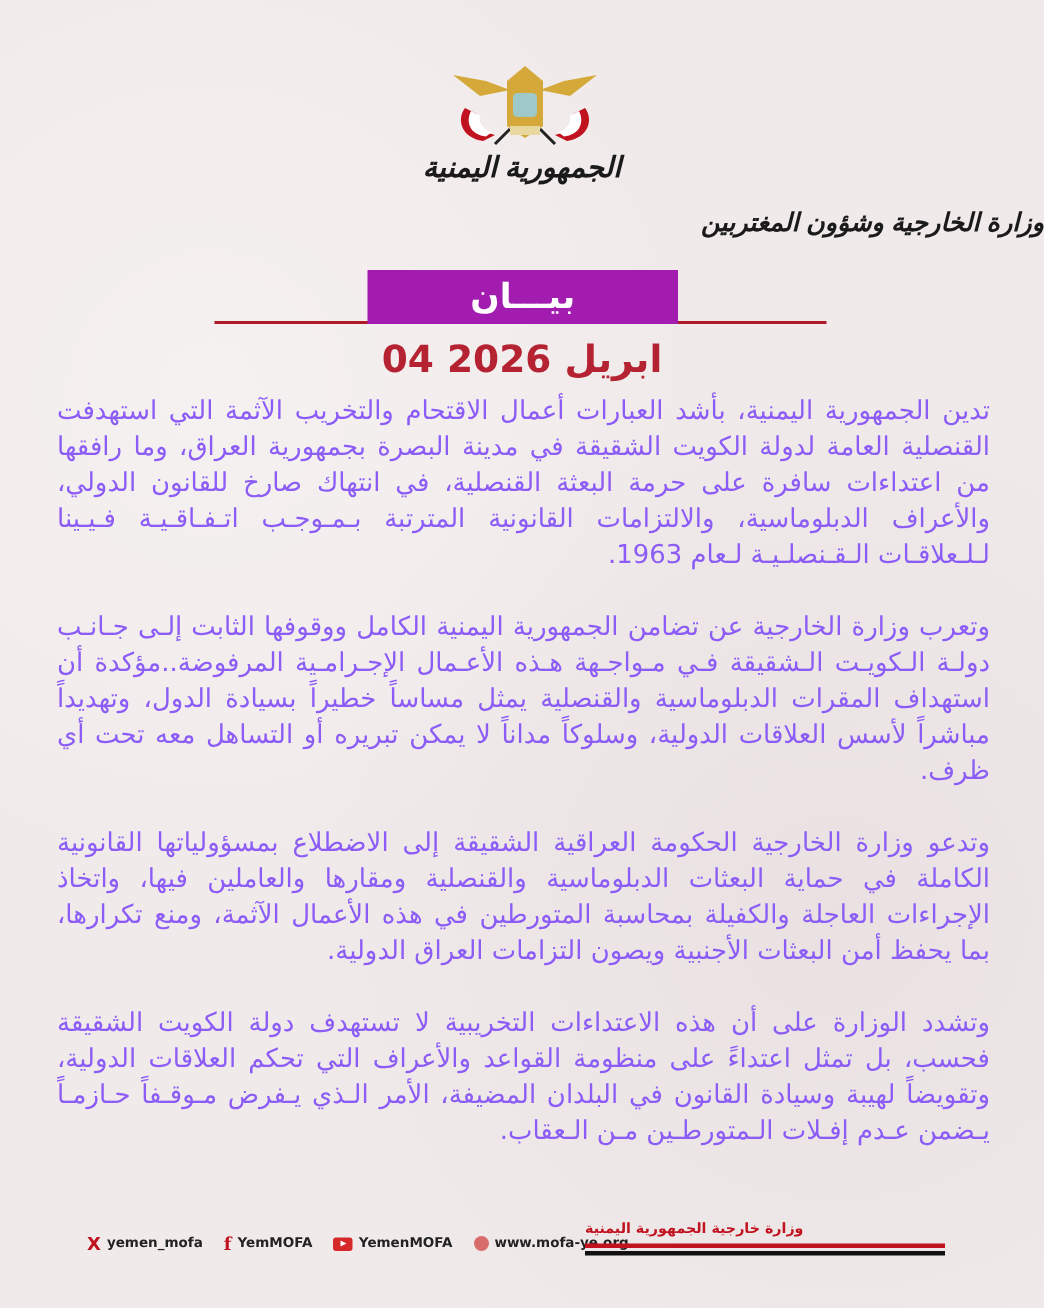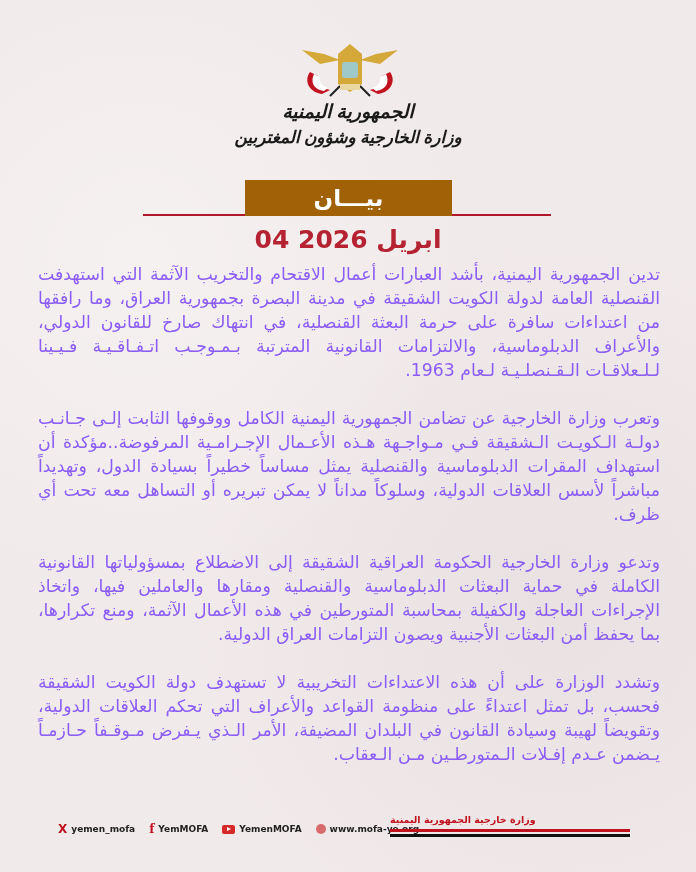--- a/index.html
+++ b/index.html
@@ -9,29 +9,29 @@
     background-image:
       radial-gradient(circle at 20% 30%, rgba(255,255,255,0.35) 0, rgba(255,255,255,0) 40%),
       radial-gradient(circle at 80% 70%, rgba(220,210,210,0.35) 0, rgba(220,210,210,0) 45%);
     font-family:"DejaVu Sans", sans-serif;
     position:relative;
     color:#1d1d1d;
   }
   .emblem { position:absolute; left:300px; top:40px; width:100px; height:58px; }
   .header-name {
     position:absolute; left:0; width:696px; text-align:center;
-    font-family:Liberation Serif, serif; font-weight:bold; color:#1a1a1a;
+    font-family:Liberation Sans, sans-serif; font-weight:bold; color:#1a1a1a;
     font-style:italic;
   }
   .header-name.l1 { top:100px; font-size:19px; }
-  .header-name.l2 { top:127px; font-size:17px; }
+  .header-name.l2 { top:138px; font-size:17px;text-align:right; }
   .title-line { position:absolute; left:143px; top:214px; width:408px; height:2px; background:#b01a28; }
   .title-box {
     position:absolute; left:245px; top:180px; width:207px; height:36px;
-    background:#a16207; color:#fff; text-align:center;
+    background:#a21caf; color:#fff; text-align:center;
     font-weight:bold; font-size:23px; line-height:36px;
   }
   .date {
     position:absolute; left:0; top:222px; width:696px; text-align:center;
     color:#b52332; font-weight:bold; font-size:25px; line-height:36px;
   }
   .body {
     position:absolute; left:38px; top:262px; width:622px;
     direction:rtl; text-align:justify; font-size:17.3px; line-height:24px; color:#8b5cf6;
   }

